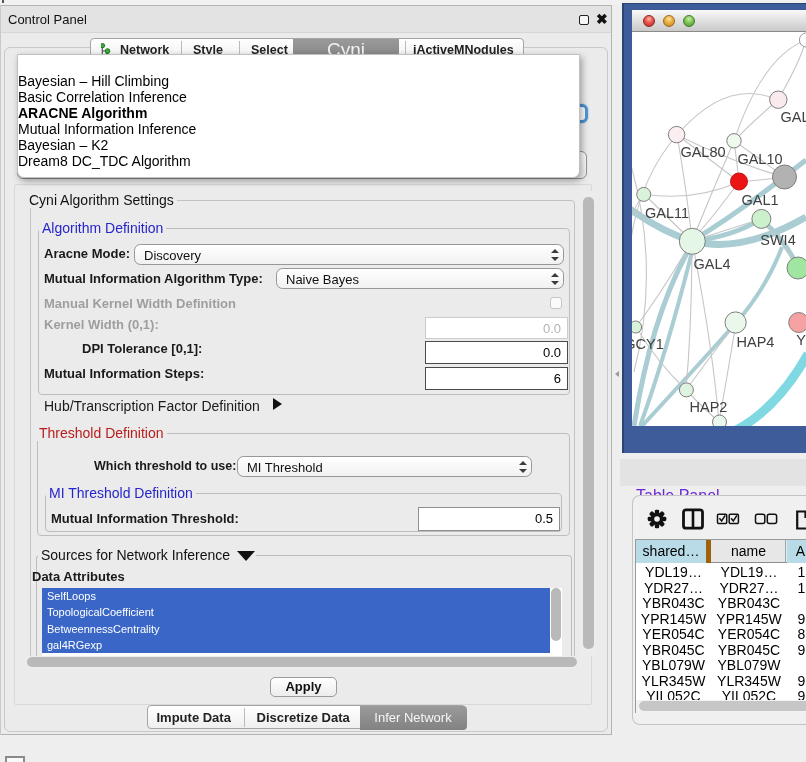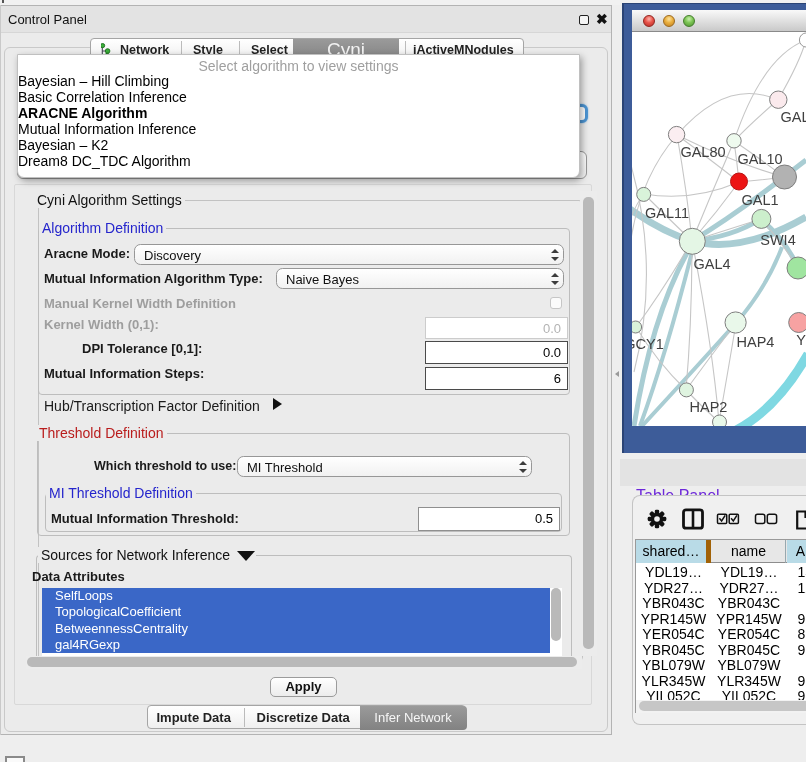--- a/index.html
+++ b/index.html
@@ -48,21 +48,21 @@
     <div class="abs" style="left:314px;top:2px;width:1px;height:18px;background:#bbb;"></div>
     <div class="abs" style="left:322px;top:4px;">jActiveMNodules</div>
   </div>
 
   <div class="abs" style="left:14px;top:178px;width:578px;height:521px;border:1px solid #d8d8d8;border-radius:2px;background:#ebebeb;"></div>
 
   <div class="combo" style="left:17px;top:145px;width:570px;height:28px;border-radius:6px;"></div>
 
   <div class="abs" style="left:560px;top:98px;width:28px;height:19px;border:3px solid #4c94d2;border-radius:6px;background:#fff;box-shadow:0 0 2px #7ab1e0;"></div>
 
-  <div class="grp" style="left:30px;top:194px;width:545px;height:461px;border-color:#c2c2c2;margin-left:8px;">
+  <div class="grp" style="left:30px;top:194px;width:545px;height:461px;border-color:#c2c2c2;">
     <div class="t" style="color:#111;left:-5px;">Cyni Algorithm Settings</div>
   </div>
 
   <div class="grp" style="left:38px;top:222px;width:532px;height:167px;">
     <div class="t" style="color:#2525cc;">Algorithm Definition</div>
   </div>
   <div class="lbl" style="position:absolute;left:44px;top:240px;text-align:right;">Aracne Mode:</div>
   <div class="combo" style="left:134px;top:238px;width:430px;height:21px;">
       <span class="v">Discovery</span>
       <span class="spin"></span>
@@ -99,40 +99,39 @@
   <div class="lbl" style="position:absolute;left:51px;top:505px;">Mutual Information Threshold:</div>
   <div class="tf" style="left:418px;top:501px;width:142px;height:24px;border:1px solid #8f8f8f;line-height:22px;">0.5</div>
 
   <div class="grp" style="left:36px;top:549px;width:536px;height:103px;border-bottom:none;border-radius:4px 4px 0 0;">
     <div class="t" style="color:#111;left:1px;">Sources for Network Inference&nbsp;&nbsp;&nbsp;&nbsp;&nbsp;&nbsp;</div>
   </div>
   <div class="abs" style="left:237px;top:545px;width:0;height:0;border-left:9.6px solid transparent;border-right:9.6px solid transparent;border-top:10px solid #111;"></div>
   <div class="lbl" style="position:absolute;left:32px;top:563px;">Data Attributes</div>
 
   <div class="abs" style="left:42px;top:582px;width:520px;height:70px;background:#fff;"></div>
-  <div class="abs" style="left:42px;top:582px;width:508px;height:65px;background:#3a67c7;color:#fff;font-size:13px;line-height:16.4px;padding-left:13px;">SelfLoops<br>TopologicalCoefficient<br>BetweennessCentrality<br>gal4RGexp</div>
+  <div class="abs" style="left:42px;top:582px;width:508px;height:65px;background:#3a67c7;color:#fff;font-size:11px;line-height:16.4px;padding-left:5px;">SelfLoops<br>TopologicalCoefficient<br>BetweennessCentrality<br>gal4RGexp</div>
   <div class="abs" style="left:551px;top:582px;width:10px;height:53px;background:#b9b9b9;border-radius:5px;"></div>
 
   <div class="abs" style="left:26px;top:650px;width:556px;height:13px;background:#ececec;"></div>
   <div class="abs" style="left:27px;top:651px;width:550px;height:10px;background:#b9b9b9;border-radius:5px;"></div>
 
   <div class="abs" style="left:580px;top:185px;width:17px;height:465px;background:#ececec;"></div>
   <div class="abs" style="left:583px;top:191px;width:11px;height:452px;background:#b9b9b9;border-radius:5px;"></div>
 
   <div class="abs" style="left:270px;top:671px;width:67px;height:20px;background:linear-gradient(#ffffff,#ececec);border:1px solid #9b9b9b;border-radius:5px;text-align:center;font-size:13px;font-weight:bold;color:#111;line-height:18px;">Apply</div>
 
   <div class="abs" id="bottabs" style="left:146.5px;top:699px;width:319px;height:24px;background:linear-gradient(#ffffff,#efefef);border:1px solid #a5a5a5;border-radius:4px;font-size:13px;font-weight:bold;color:#222;">
     <div class="abs" style="left:9px;top:4px;">Impute Data</div>
     <div class="abs" style="left:96px;top:2px;width:1px;height:19px;background:#bbb;"></div>
     <div class="abs" style="left:109px;top:4px;">Discretize Data</div>
     <div class="abs" style="left:212px;top:0;width:107px;height:24px;background:linear-gradient(#9a9a9a,#828282);color:#f6f6f6;text-align:center;line-height:23px;font-weight:normal;font-size:13px;border-radius:0 4px 4px 0;">Infer Network</div>
   </div>
 
   <div class="abs" id="popup" style="left:17px;top:48px;width:563px;height:124px;background:#fff;border:1px solid #c0c0c0;border-radius:0 0 7px 7px;box-shadow:2px 3px 7px rgba(0,0,0,0.35);font-size:14px;color:#000;">
-    <div class="abs" style="left:0;top:2.5px;width:100%;text-align:center;color:#9f9f9f;">Select algorithm to view settings</div>
     <div class="abs" style="left:0px;top:19px;line-height:15.9px;white-space:nowrap;">Bayesian – Hill Climbing<br>Basic Correlation Inference<br><b>ARACNE Algorithm</b><br>Mutual Information Inference<br>Bayesian – K2<br>Dream8 DC_TDC Algorithm</div>
   </div>
 </div>
 
 <div class="abs" style="left:0;top:5px;width:1px;height:730px;background:#c9c9c9;"></div>
 
 <div class="abs" style="left:5px;top:756px;width:20px;height:14px;border:2px solid #8a8a8a;background:#fafafa;"></div>
 
 <div class="abs" style="left:615px;top:371px;width:0;height:0;border-top:3px solid transparent;border-bottom:3px solid transparent;border-right:4px solid #9a9a9a;"></div>
 

